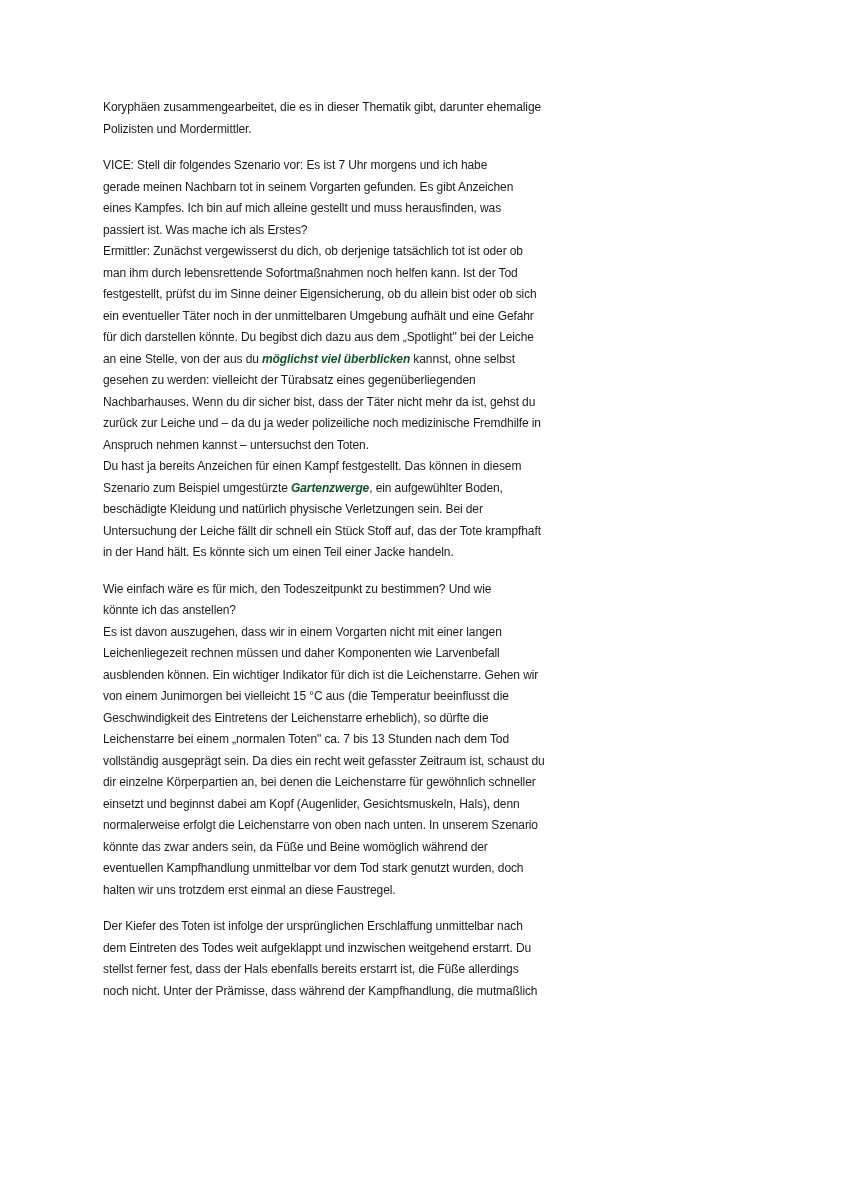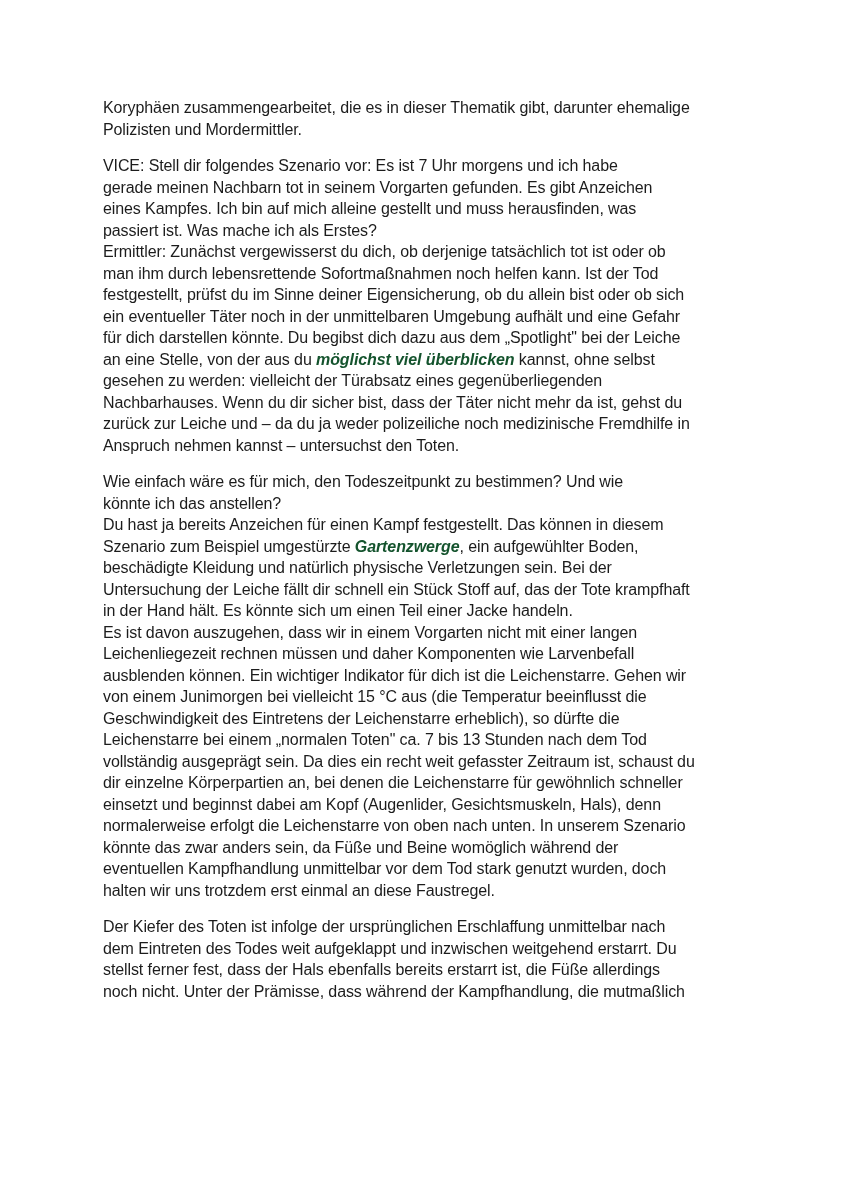--- a/index.html
+++ b/index.html
@@ -15,21 +15,21 @@
   .page {
     box-sizing: border-box;
     width: 848px;
     height: 1199px;
     background: #ffffff;
     padding: 97px 65px 0 103px;
   }
   .para {
     margin: 0;
     font-family: "Liberation Sans", "DejaVu Sans", sans-serif;
-    font-size: 16px;
+    font-size: 12px;
     line-height: 21.5px;
     color: #1c1c1c;
     white-space: pre-line;
     letter-spacing: -0.1px;
   }
   .gap {
     margin-top: 15px;
   }
   .bold {
     font-weight: 400;
@@ -61,28 +61,28 @@
 festgestellt, prüfst du im Sinne deiner Eigensicherung, ob du allein bist oder ob sich
 ein eventueller Täter noch in der unmittelbaren Umgebung aufhält und eine Gefahr
 für dich darstellen könnte. Du begibst dich dazu aus dem „Spotlight" bei der Leiche
 an eine Stelle, von der aus du </span><span class="link">möglichst viel überblicken</span><span> kannst, ohne selbst
 gesehen zu werden: vielleicht der Türabsatz eines gegenüberliegenden
 Nachbarhauses. Wenn du dir sicher bist, dass der Täter nicht mehr da ist, gehst du
 zurück zur Leiche und – da du ja weder polizeiliche noch medizinische Fremdhilfe in
 Anspruch nehmen kannst – untersuchst den Toten.</span></p>
 
 
-    <p class="para gap bold">Wie einfach wäre es für mich, den Todeszeitpunkt zu bestimmen? Und wie
-könnte ich das anstellen?</p>
-
     <p class="para"><span>Du hast ja bereits Anzeichen für einen Kampf festgestellt. Das können in diesem
 Szenario zum Beispiel umgestürzte </span><span class="link">Gartenzwerge</span><span>, ein aufgewühlter Boden,
 beschädigte Kleidung und natürlich physische Verletzungen sein. Bei der
 Untersuchung der Leiche fällt dir schnell ein Stück Stoff auf, das der Tote krampfhaft
 in der Hand hält. Es könnte sich um einen Teil einer Jacke handeln.</span></p>
+
+    <p class="para gap bold">Wie einfach wäre es für mich, den Todeszeitpunkt zu bestimmen? Und wie
+könnte ich das anstellen?</p>
 
     <p class="para">Es ist davon auszugehen, dass wir in einem Vorgarten nicht mit einer langen
 Leichenliegezeit rechnen müssen und daher Komponenten wie Larvenbefall
 ausblenden können. Ein wichtiger Indikator für dich ist die Leichenstarre. Gehen wir
 von einem Junimorgen bei vielleicht 15 °C aus (die Temperatur beeinflusst die
 Geschwindigkeit des Eintretens der Leichenstarre erheblich), so dürfte die
 Leichenstarre bei einem „normalen Toten" ca. 7 bis 13 Stunden nach dem Tod
 vollständig ausgeprägt sein. Da dies ein recht weit gefasster Zeitraum ist, schaust du
 dir einzelne Körperpartien an, bei denen die Leichenstarre für gewöhnlich schneller
 einsetzt und beginnst dabei am Kopf (Augenlider, Gesichtsmuskeln, Hals), denn

